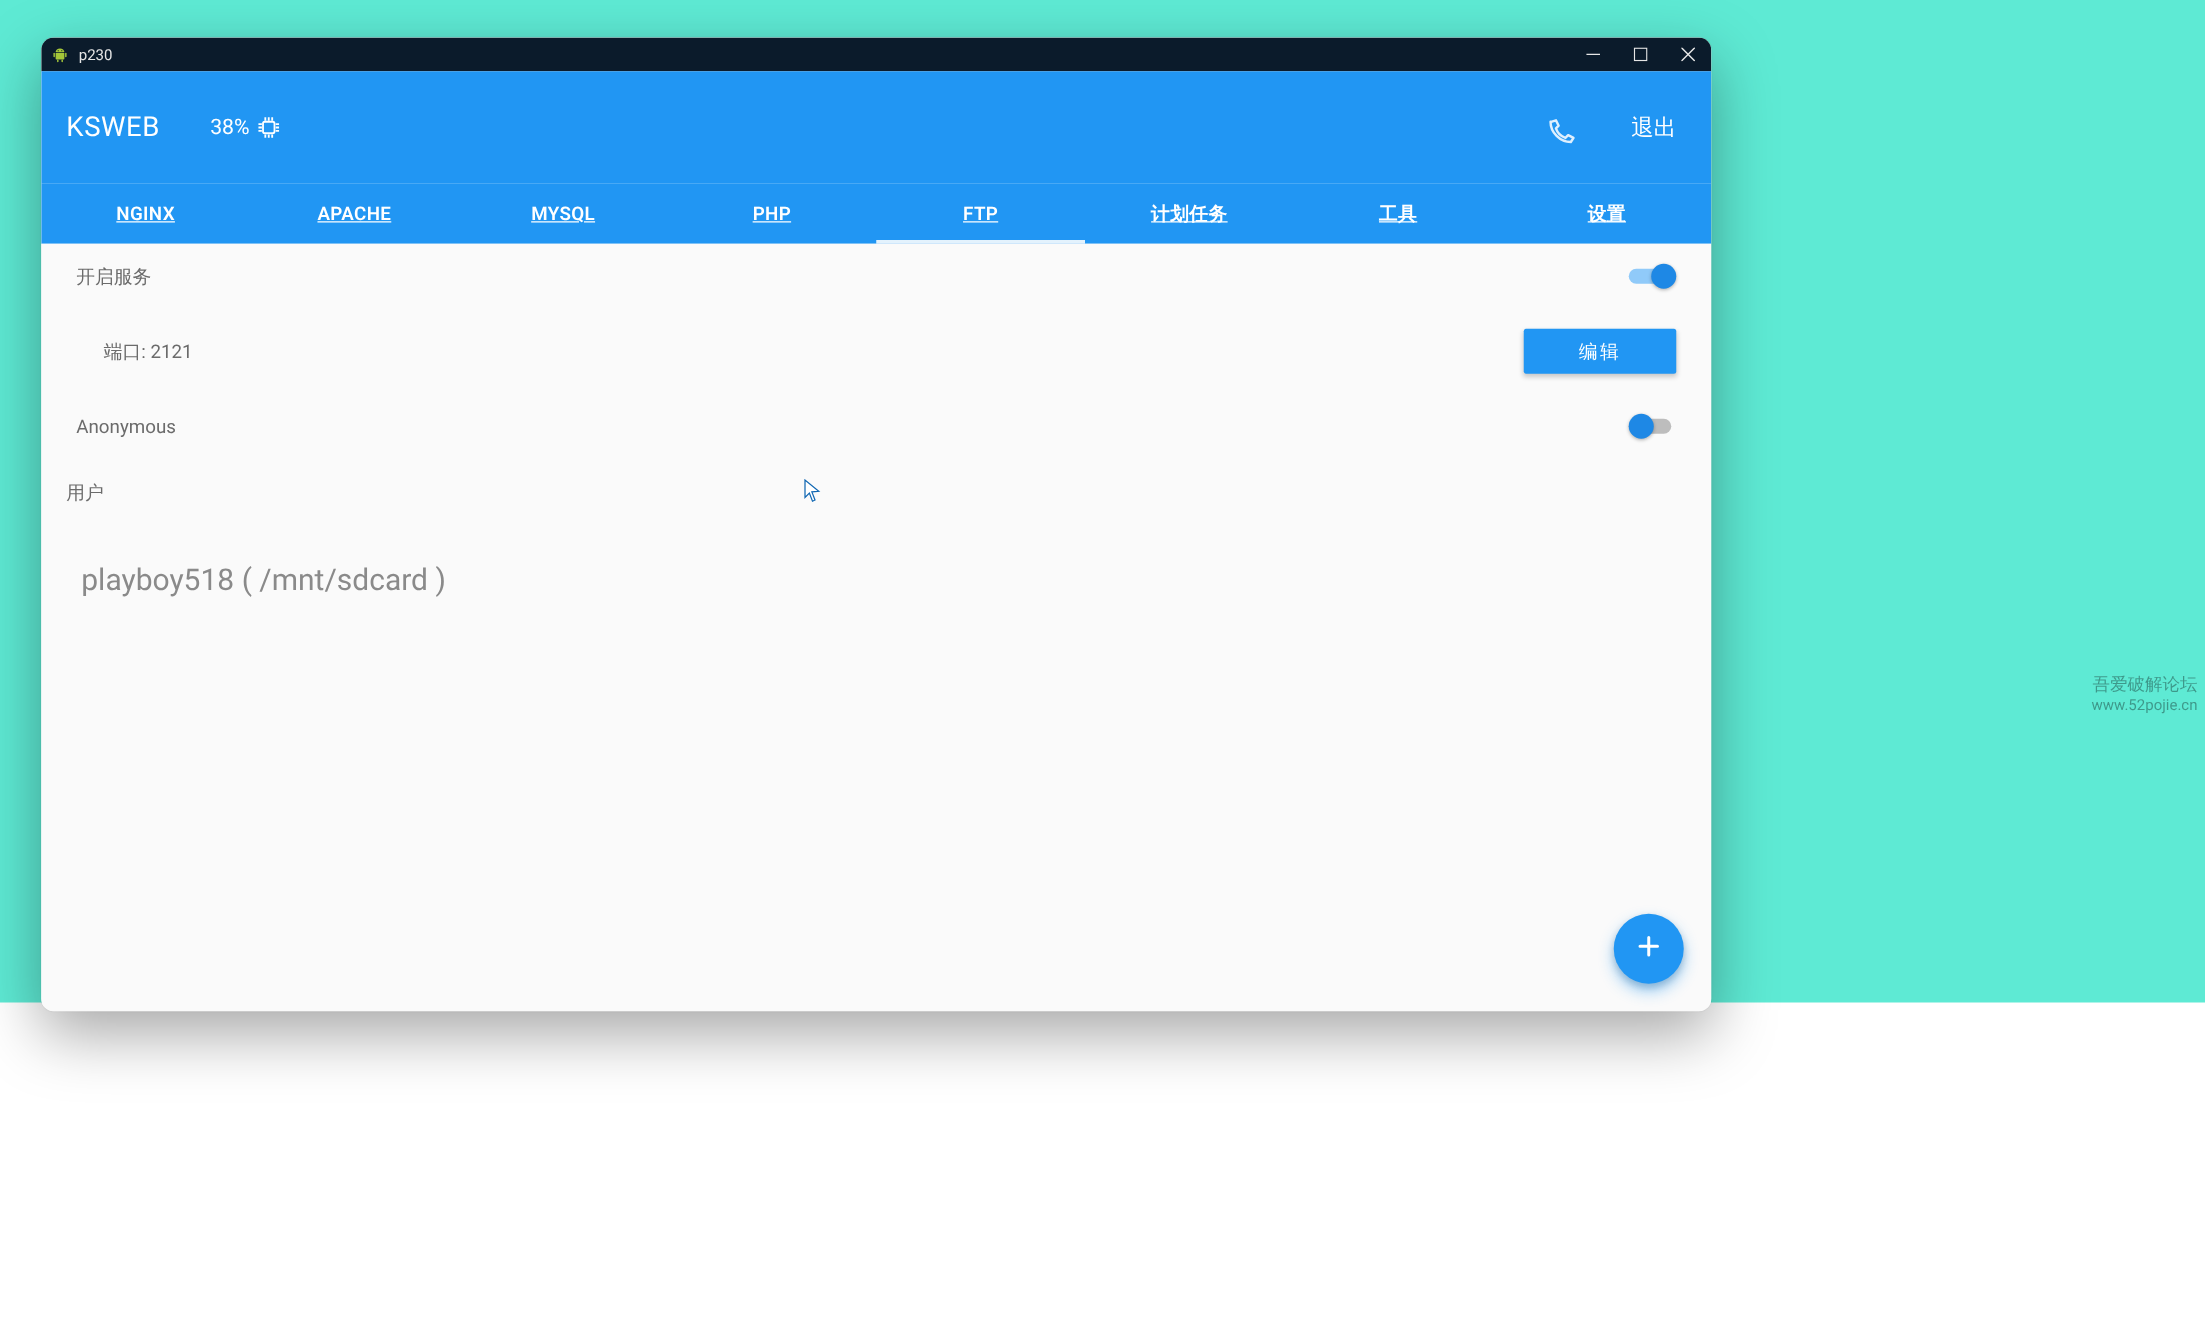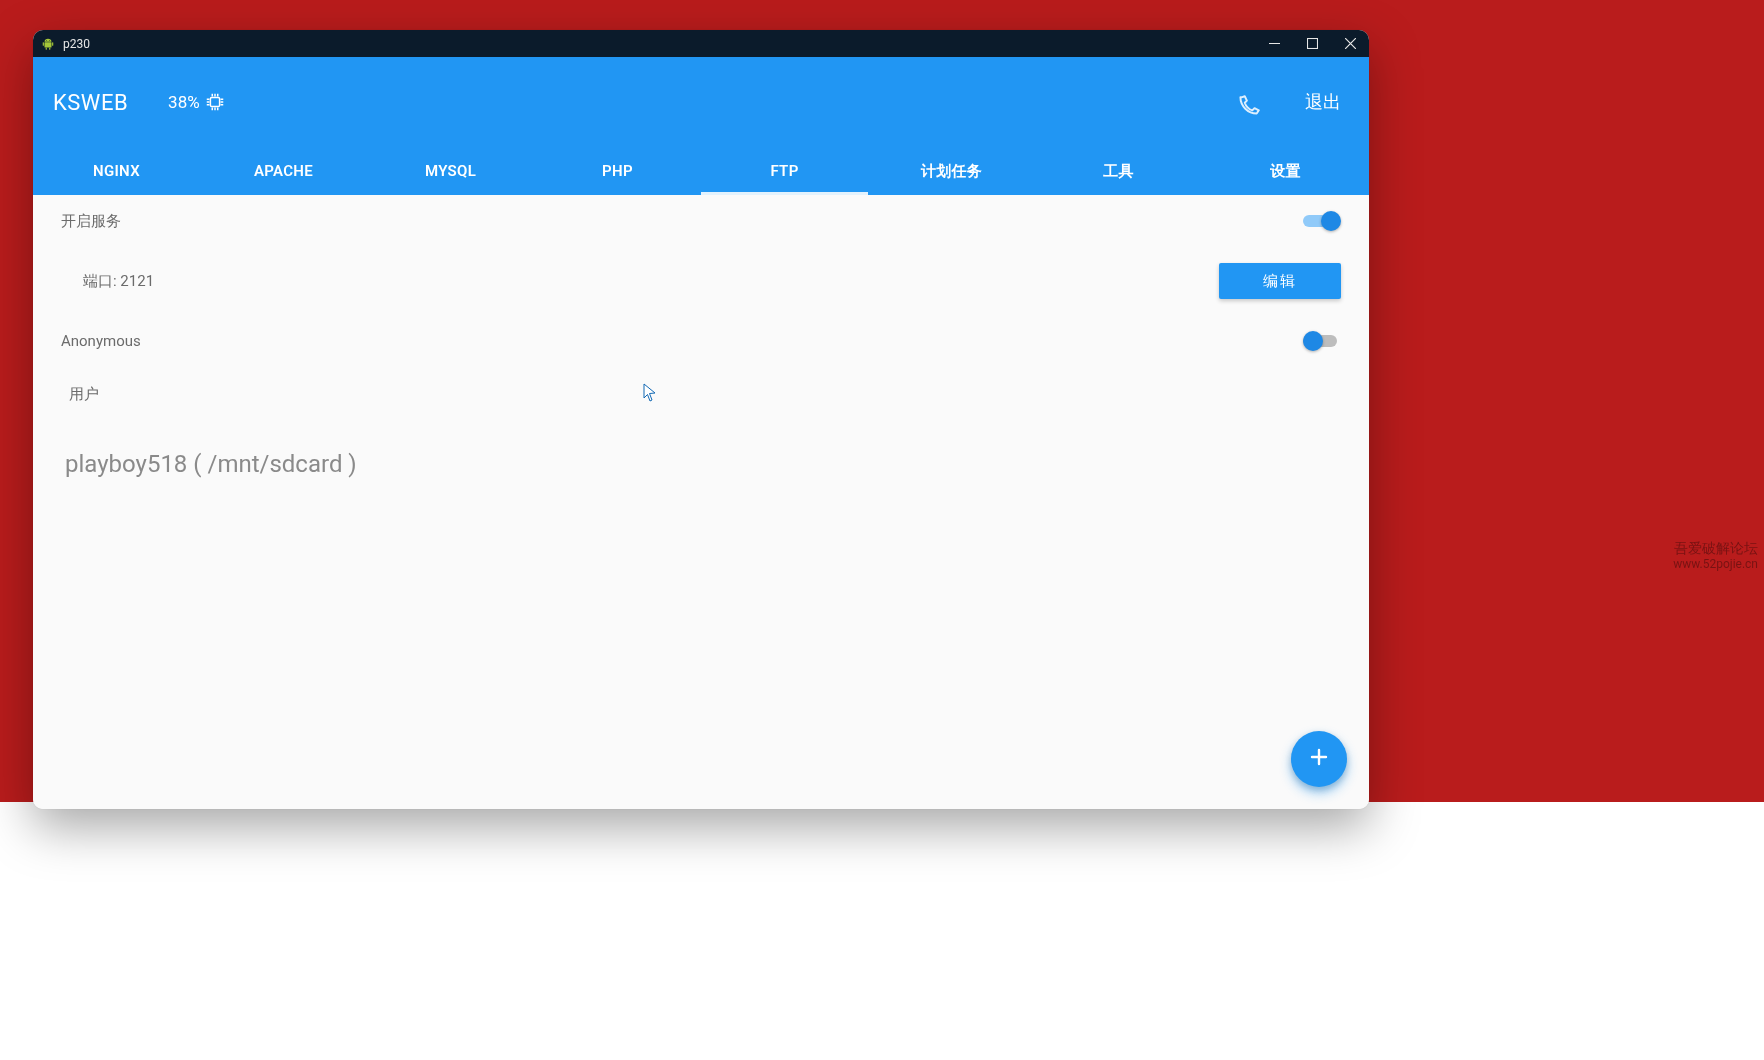--- a/index.html
+++ b/index.html
@@ -1,17 +1,17 @@
 <!DOCTYPE html>
 <html><head>
 <meta charset="utf-8">
 <style>
   * { margin: 0; padding: 0; box-sizing: border-box; }
   html, body { width: 1764px; height: 1060px; font-family: "Segoe UI", Roboto, Arial, sans-serif; background: #ffffff; }
-  .stage { width: 1764px; height: 802px; position: relative; background: #b91c1c; }
+  .stage { width: 1764px; height: 802px; position: relative; background: #5eead4; }
   .window {
     position: absolute;
     left: 33px; top: 30px;
     width: 1336px; height: 779px;
     background: #fafafa;
     border-radius: 10px;
     overflow: hidden;
     box-shadow: 0 18px 50px rgba(0,0,0,0.35), 0 0 0 1px rgba(0,0,0,0.02);
   }
   
@@ -50,20 +50,21 @@
   .header-right { position: absolute; right: 18px; top: 0; height: 100%; display: flex; align-items: center; gap: 34px; }
   .exit-btn { font-size: 18px; color: #ffffff; cursor: pointer; padding: 6px 10px; }
   .phone-icon { display: inline-flex; align-items: center; justify-content: center; cursor: pointer; margin-top:8px;}
 
   
   .tabs {
     background: #2196f3;
     display: flex;
     height: 48px;
     color: #ffffff;
+    text-decoration: underline;
   }
   .tab {
     flex: 1;
     display: flex;
     align-items: center;
     justify-content: center;
     font-size: 15px;
     font-weight: 600;
     letter-spacing: 0.3px;
     cursor: pointer;
@@ -96,21 +97,21 @@
     border: none;
     height: 36px;
     min-width: 122px;
     font-size: 15px;
     border-radius: 2px;
     box-shadow: 0 2px 4px rgba(0,0,0,0.2);
     cursor: pointer;
     letter-spacing: 2px;
     margin-left: 20px;
   }
-  .section-title { color: #6b6b6b; font-size: 15px; padding: 18px 28px 6px 36px; }
+  .section-title { color: #6b6b6b; font-size: 15px; padding: 18px 28px 6px 20px; }
   .users { padding: 28px 28px 0 28px; }
   .user-item { color: #8a8a8a; font-size: 24px; padding: 12px 4px; cursor: pointer; }
 
   
   .switch { position: relative; width: 38px; height: 20px; }
   .switch .track { position: absolute; top: 4px; left: 0; width: 34px; height: 12px; border-radius: 12px; }
   .switch .thumb { position: absolute; top: 0; width: 20px; height: 20px; border-radius: 50%; box-shadow: 0 1px 3px rgba(0,0,0,0.3); }
   .switch.on .track { background: #90caf9; }
   .switch.on .thumb { background: #1e88e5; left: 18px; }
   .switch.off .track { background: #bdbdbd; }

